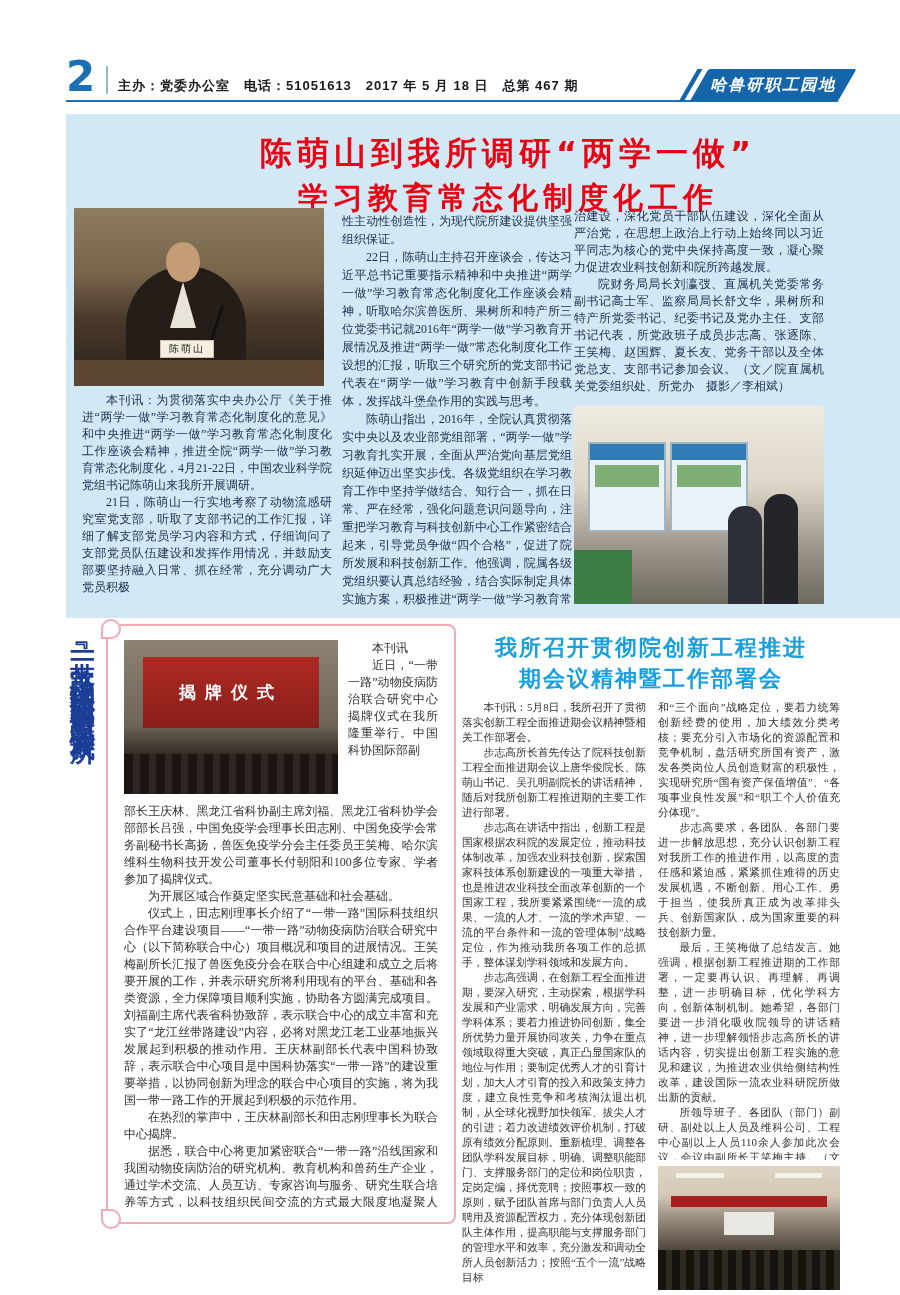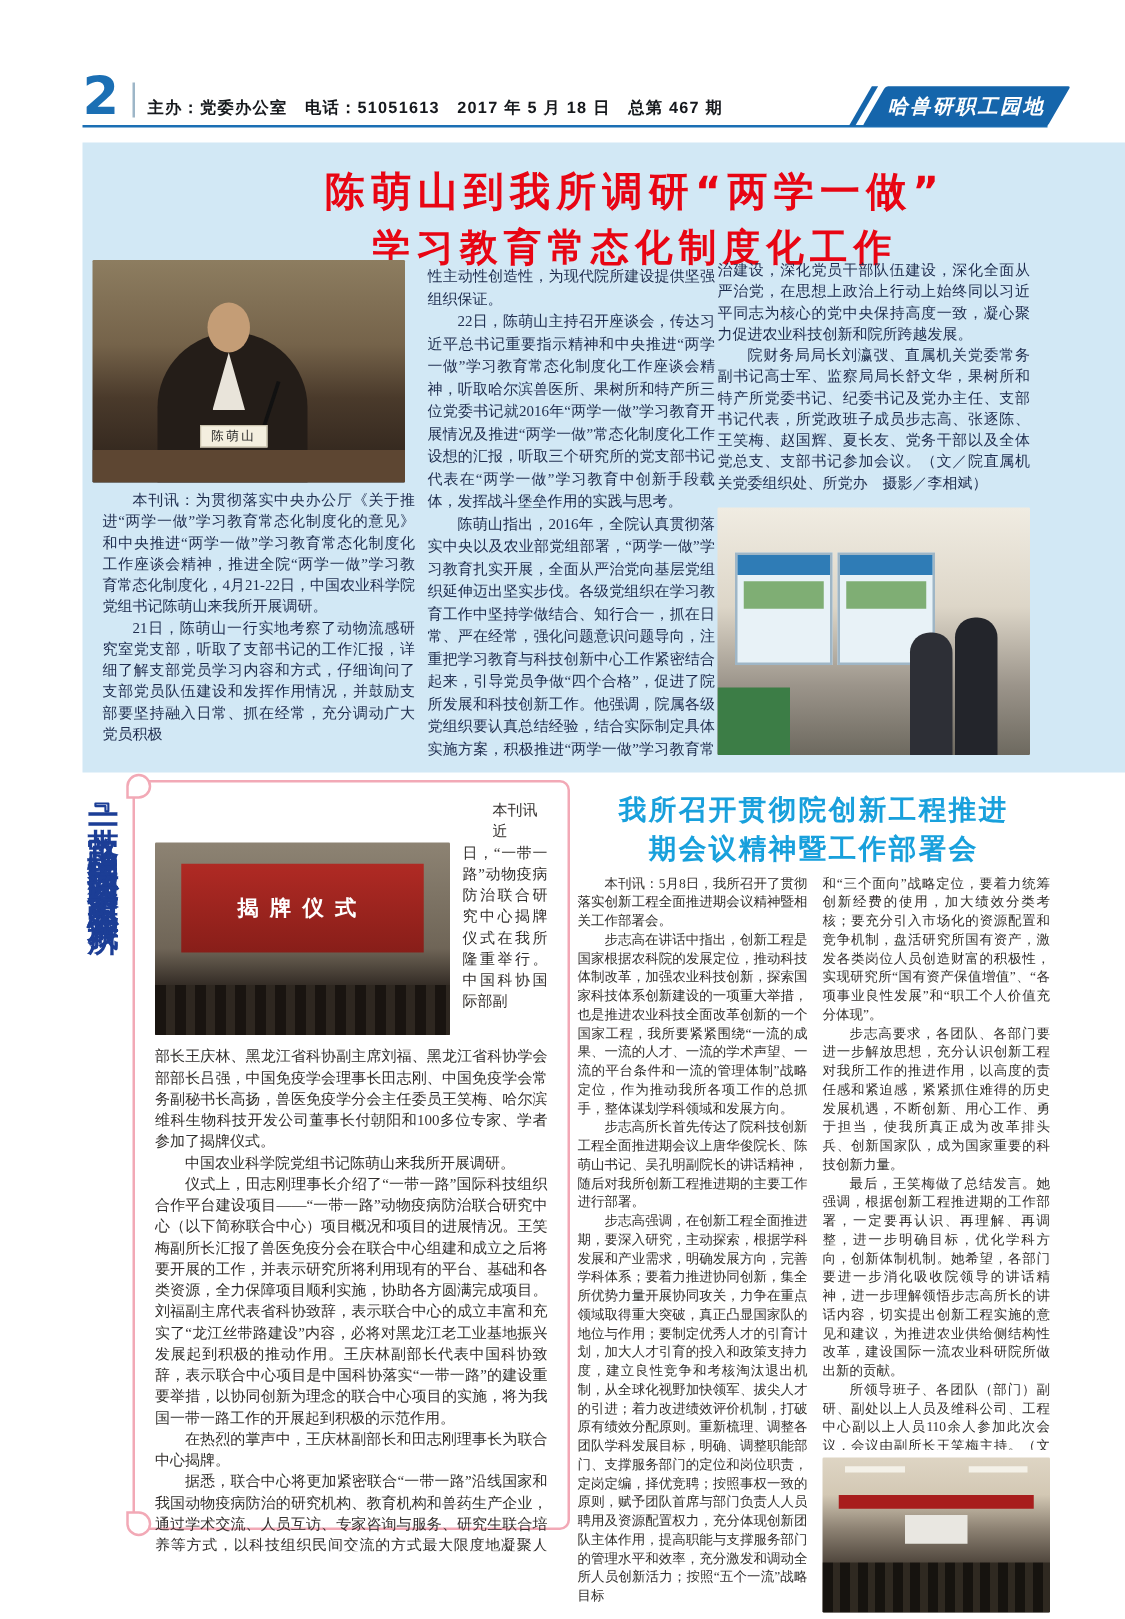--- a/index.html
+++ b/index.html
@@ -63,22 +63,22 @@
   .vt{left:62px;top:634px;height:608px;writing-mode:vertical-rl;
     font-family:"DejaVu Sans",sans-serif;font-weight:bold;font-size:25px;color:#1c3e96;
     letter-spacing:4px;line-height:40px;}
   .art2{left:106px;top:624px;width:350px;height:600px;border:2px solid #f2a9b6;
     border-radius:8px;box-sizing:border-box;padding:14px 16px;background:#fff;}
   .art2::before{content:"";position:absolute;left:-7px;top:-7px;width:16px;height:16px;
     border:2px solid #f2a9b6;border-radius:50% 50% 50% 0;background:#fff;}
   .art2::after{content:"";position:absolute;left:-7px;bottom:-7px;width:16px;height:16px;
     border:2px solid #f2a9b6;border-radius:0 50% 50% 50%;background:#fff;}
   .art2-top{display:flex;gap:10px;}
-  .ph3{position:relative;width:236px;height:154px;flex:none;
-    background:linear-gradient(180deg,#8d8373 0%,#6f6557 55%,#28211c 78%,#141010 100%);margin-top:34px;}
+  .ph3{position:relative;width:214px;height:154px;flex:none;
+    background:linear-gradient(180deg,#8d8373 0%,#6f6557 55%,#28211c 78%,#141010 100%);}
   .jiepai-banner{position:absolute;left:9%;right:9%;top:11%;height:46%;
     background:linear-gradient(180deg,#b02a24,#881e19);display:flex;align-items:center;justify-content:center;}
   .jiepai-banner span{color:#fff;font-weight:bold;font-size:17px;letter-spacing:9px;
     font-family:"DejaVu Sans",sans-serif;}
   .ph3 .crowd{position:absolute;left:0;right:0;bottom:0;height:26%;
     background:repeating-linear-gradient(90deg,#191410 0 9px,#2e2720 9px 16px);}
   .art2 .intro{flex:1;}
   .art2-body{margin-top:9px;height:404px;overflow:hidden;}
   .mt{font-size:12px;line-height:17px;text-align:justify;color:#33302e;}
   .mt p{margin:0;text-indent:2em;}
@@ -166,35 +166,35 @@
       </div>
       <div class="crowd"></div>
     </div>
     <div class="intro mt">
       <p>本刊讯</p>
       <p>近日，“一带一路”动物疫病防治联合研究中心揭牌仪式在我所隆重举行。中国科协国际部副</p>
     </div>
   </div>
   <div class="art2-body mt">
     <p class="cont">部长王庆林、黑龙江省科协副主席刘福、黑龙江省科协学会部部长吕强，中国免疫学会理事长田志刚、中国免疫学会常务副秘书长高扬，兽医免疫学分会主任委员王笑梅、哈尔滨维科生物科技开发公司董事长付朝阳和100多位专家、学者参加了揭牌仪式。</p>
-    <p>中国农业科学院党组书记陈萌山来我所开展调研。</p>
+    <p>为开展区域合作奠定坚实民意基础和社会基础。</p>
     <p>仪式上，田志刚理事长介绍了“一带一路”国际科技组织合作平台建设项目——“一带一路”动物疫病防治联合研究中心（以下简称联合中心）项目概况和项目的进展情况。王笑梅副所长汇报了兽医免疫分会在联合中心组建和成立之后将要开展的工作，并表示研究所将利用现有的平台、基础和各类资源，全力保障项目顺利实施，协助各方圆满完成项目。刘福副主席代表省科协致辞，表示联合中心的成立丰富和充实了“龙江丝带路建设”内容，必将对黑龙江老工业基地振兴发展起到积极的推动作用。王庆林副部长代表中国科协致辞，表示联合中心项目是中国科协落实“一带一路”的建设重要举措，以协同创新为理念的联合中心项目的实施，将为我国一带一路工作的开展起到积极的示范作用。</p>
     <p>在热烈的掌声中，王庆林副部长和田志刚理事长为联合中心揭牌。</p>
     <p>据悉，联合中心将更加紧密联合“一带一路”沿线国家和我国动物疫病防治的研究机构、教育机构和兽药生产企业，通过学术交流、人员互访、专家咨询与服务、研究生联合培养等方式，以科技组织民间交流的方式最大限度地凝聚人心、凝聚共识，为开展区域合作奠定坚实民意基础和社会基础，促进我国的“一带一路”建设，努力成为繁荣、合作、共赢的典范。（文／张晶　摄影／张艳禾）</p>
   </div>
 </div>
 
 <div class="abs art3">
   <p class="t3">我所召开贯彻院创新工程推进</p>
   <p class="t3">期会议精神暨工作部署会</p>
   <div class="a3cols">
     <div class="a3ca rt">
       <p>本刊讯：5月8日，我所召开了贯彻落实创新工程全面推进期会议精神暨相关工作部署会。</p>
+      <p>步志高所长首先传达了院科技创新工程全面推进期会议上唐华俊院长、陈萌山书记、吴孔明副院长的讲话精神，随后对我所创新工程推进期的主要工作进行部署。</p>
       <p>步志高在讲话中指出，创新工程是国家根据农科院的发展定位，推动科技体制改革，加强农业科技创新，探索国家科技体系创新建设的一项重大举措，也是推进农业科技全面改革创新的一个国家工程，我所要紧紧围绕“一流的成果、一流的人才、一流的学术声望、一流的平台条件和一流的管理体制”战略定位，作为推动我所各项工作的总抓手，整体谋划学科领域和发展方向。</p>
-      <p>步志高所长首先传达了院科技创新工程全面推进期会议上唐华俊院长、陈萌山书记、吴孔明副院长的讲话精神，随后对我所创新工程推进期的主要工作进行部署。</p>
       <p>步志高强调，在创新工程全面推进期，要深入研究，主动探索，根据学科发展和产业需求，明确发展方向，完善学科体系；要着力推进协同创新，集全所优势力量开展协同攻关，力争在重点领域取得重大突破，真正凸显国家队的地位与作用；要制定优秀人才的引育计划，加大人才引育的投入和政策支持力度，建立良性竞争和考核淘汰退出机制，从全球化视野加快领军、拔尖人才的引进；着力改进绩效评价机制，打破原有绩效分配原则。重新梳理、调整各团队学科发展目标，明确、调整职能部门、支撑服务部门的定位和岗位职责，定岗定编，择优竞聘；按照事权一致的原则，赋予团队首席与部门负责人人员聘用及资源配置权力，充分体现创新团队主体作用，提高职能与支撑服务部门的管理水平和效率，充分激发和调动全所人员创新活力；按照“五个一流”战略目标</p>
     </div>
     <div class="a3cb rt">
       <p class="cont">和“三个面向”战略定位，要着力统筹创新经费的使用，加大绩效分类考核；要充分引入市场化的资源配置和竞争机制，盘活研究所国有资产，激发各类岗位人员创造财富的积极性，实现研究所“国有资产保值增值”、“各项事业良性发展”和“职工个人价值充分体现”。</p>
       <p>步志高要求，各团队、各部门要进一步解放思想，充分认识创新工程对我所工作的推进作用，以高度的责任感和紧迫感，紧紧抓住难得的历史发展机遇，不断创新、用心工作、勇于担当，使我所真正成为改革排头兵、创新国家队，成为国家重要的科技创新力量。</p>
       <p>最后，王笑梅做了总结发言。她强调，根据创新工程推进期的工作部署，一定要再认识、再理解、再调整，进一步明确目标，优化学科方向，创新体制机制。她希望，各部门要进一步消化吸收院领导的讲话精神，进一步理解领悟步志高所长的讲话内容，切实提出创新工程实施的意见和建议，为推进农业供给侧结构性改革，建设国际一流农业科研院所做出新的贡献。</p>
       <p>所领导班子、各团队（部门）副研、副处以上人员及维科公司、工程中心副以上人员110余人参加此次会议，会议由副所长王笑梅主持。（文／乔祖健　石星明　摄影／乔祖健）</p>
     </div>
     <div class="photo ph4">
       <div class="light l1"></div>

